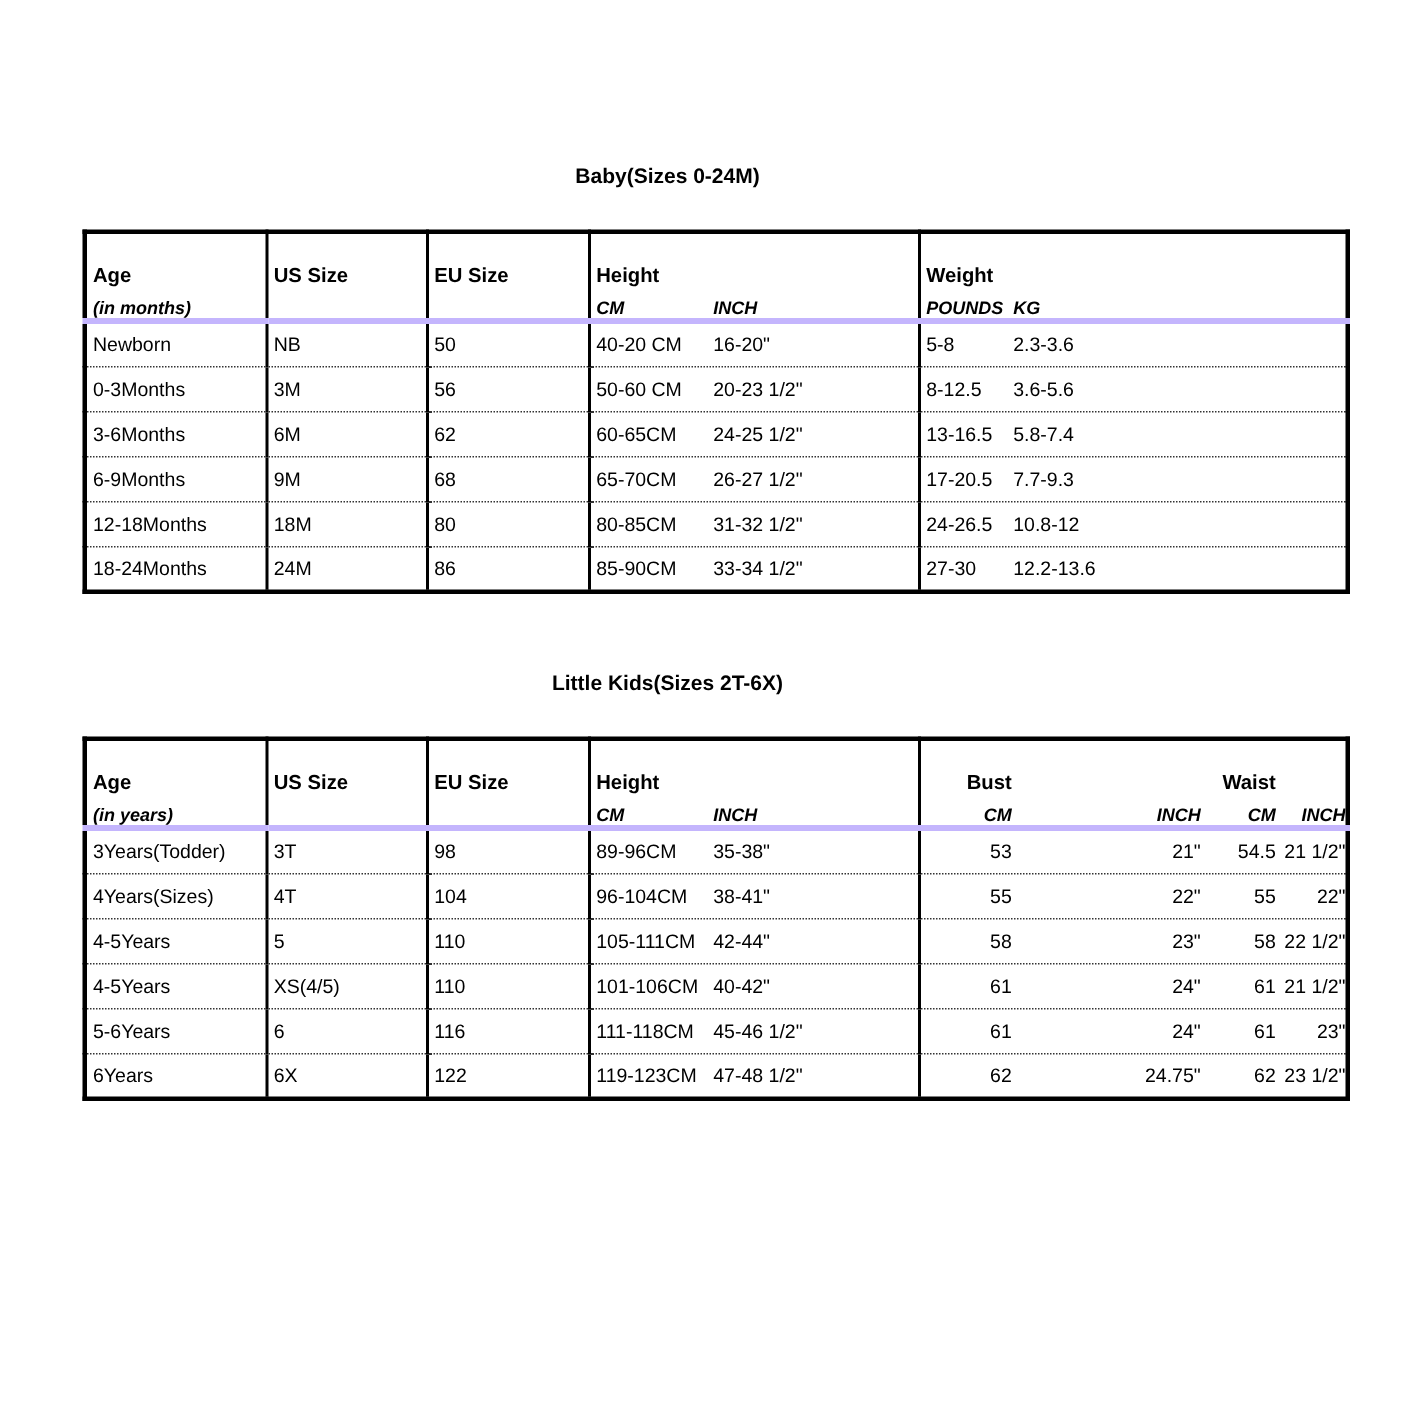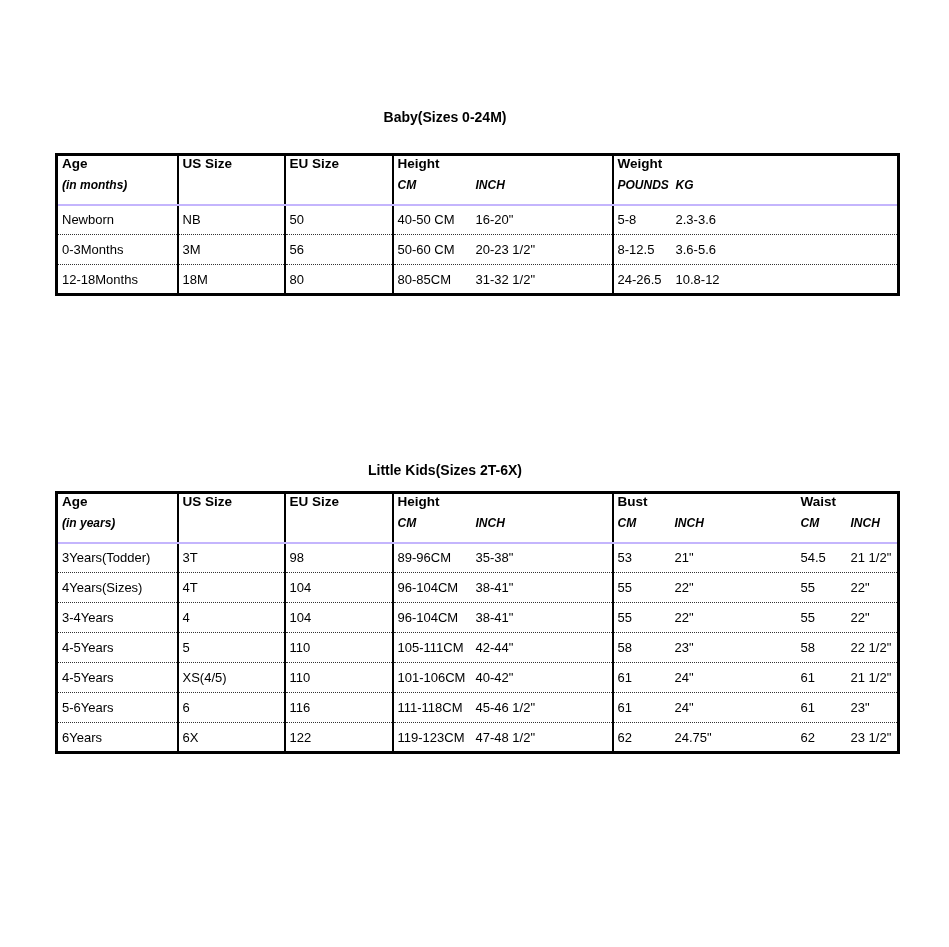--- a/index.html
+++ b/index.html
@@ -7,48 +7,48 @@
     width: 949px; height: 947px;
     background: #ffffff; color: #000000;
     font-family: "Liberation Sans", sans-serif;
     position: relative; overflow: hidden;
   }
   .tbl-title {
     position: absolute; left: 0; width: 890px;
     text-align: center; font-weight: bold; font-size: 14px;
   }
   #title-baby { top: 109px; }
-  #title-kids { top: 462px; }
+  #title-kids { top: 447px; }
 
   .size-table {
     position: absolute; left: 55px;
     border-collapse: collapse; table-layout: fixed;
     width: 842px; border: 3px solid #000;
     font-size: 13px;
   }
   #baby-table { top: 153px; }
   #kids-table { top: 491px; }
 
   .size-table th, .size-table td {
     padding: 0 0 0 4px; text-align: left; font-weight: normal;
     overflow: hidden; white-space: nowrap;
   }
   .size-table th {
     vertical-align: top; height: 50px; box-sizing: border-box;
-    padding-top: 0; border-bottom: 2px solid #c4b5fd;
+    padding-top: 20px; border-bottom: 4px solid #c4b5fd;
   }
   .size-table th + th, .size-table td + td { border-left: 2px solid #000; }
   .size-table td { height: 30px; box-sizing: border-box; vertical-align: middle; }
   .size-table tbody tr + tr td { border-top: 1px dotted #333; }
 
   .h1 { font-weight: bold; font-size: 13.5px; }
   .subhdr { margin-top: 7px; font-weight: bold; font-style: italic; font-size: 12px; }
   .sub2h { display: grid; grid-template-columns: 78px 1fr; }
   .sub2w { display: grid; grid-template-columns: 58px 1fr; }
-  .sub4  { display: grid; grid-template-columns: 57px 126px 50px 1fr; }
+  .sub4  { display: grid; grid-template-columns: 57px 126px 50px 1fr; text-align: right; }
 </style>
 </head>
 <body>
 
 <div class="tbl-title" id="title-baby">Baby(Sizes 0-24M)</div>
 
 <table class="size-table" id="baby-table">
   <colgroup>
     <col style="width:121px">
       <col style="width:107px">
@@ -85,21 +85,21 @@
     </tr>
   </thead>
   <tbody>
 
       <tr>
         <td>Newborn</td>
         <td>NB</td>
         <td>50</td>
         <td>
           <div class="sub2h">
-            <span>40-50 CM</span>
+            <span>40-20 CM</span>
             <span>16-20"</span>
           </div>
         </td>
         <td>
           <div class="sub2w">
             <span>5-8</span>
             <span>2.3-3.6</span>
           </div>
         </td>
       </tr>
@@ -115,41 +115,92 @@
           </div>
         </td>
         <td>
           <div class="sub2w">
             <span>8-12.5</span>
             <span>3.6-5.6</span>
           </div>
         </td>
       </tr>
 
-
+      <tr>
+        <td>3-6Months</td>
+        <td>6M</td>
+        <td>62</td>
+        <td>
+          <div class="sub2h">
+            <span>60-65CM</span>
+            <span>24-25 1/2"</span>
+          </div>
+        </td>
+        <td>
+          <div class="sub2w">
+            <span>13-16.5</span>
+            <span>5.8-7.4</span>
+          </div>
+        </td>
+      </tr>
+
+      <tr>
+        <td>6-9Months</td>
+        <td>9M</td>
+        <td>68</td>
+        <td>
+          <div class="sub2h">
+            <span>65-70CM</span>
+            <span>26-27 1/2"</span>
+          </div>
+        </td>
+        <td>
+          <div class="sub2w">
+            <span>17-20.5</span>
+            <span>7.7-9.3</span>
+          </div>
+        </td>
+      </tr>
 
 
       <tr>
         <td>12-18Months</td>
         <td>18M</td>
         <td>80</td>
         <td>
           <div class="sub2h">
             <span>80-85CM</span>
             <span>31-32 1/2"</span>
           </div>
         </td>
         <td>
           <div class="sub2w">
             <span>24-26.5</span>
             <span>10.8-12</span>
           </div>
         </td>
       </tr>
 
+      <tr>
+        <td>18-24Months</td>
+        <td>24M</td>
+        <td>86</td>
+        <td>
+          <div class="sub2h">
+            <span>85-90CM</span>
+            <span>33-34 1/2"</span>
+          </div>
+        </td>
+        <td>
+          <div class="sub2w">
+            <span>27-30</span>
+            <span>12.2-13.6</span>
+          </div>
+        </td>
+      </tr>
     </tbody>
 </table>
 
 <div class="tbl-title" id="title-kids">Little Kids(Sizes 2T-6X)</div>
 
 <table class="size-table" id="kids-table">
   <colgroup>
     <col style="width:121px">
       <col style="width:107px">
       <col style="width:108px">
@@ -227,39 +278,20 @@
         <td>
           <div class="sub4">
             <span>55</span>
             <span>22"</span>
             <span>55</span>
             <span>22"</span>
           </div>
         </td>
       </tr>
 
-      <tr>
-        <td>3-4Years</td>
-        <td>4</td>
-        <td>104</td>
-        <td>
-          <div class="sub2h">
-            <span>96-104CM</span>
-            <span>38-41"</span>
-          </div>
-        </td>
-        <td>
-          <div class="sub4">
-            <span>55</span>
-            <span>22"</span>
-            <span>55</span>
-            <span>22"</span>
-          </div>
-        </td>
-      </tr>
 
       <tr>
         <td>4-5Years</td>
         <td>5</td>
         <td>110</td>
         <td>
           <div class="sub2h">
             <span>105-111CM</span>
             <span>42-44"</span>
           </div>

